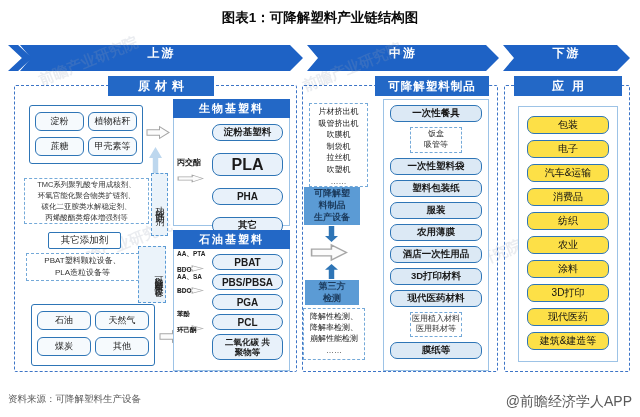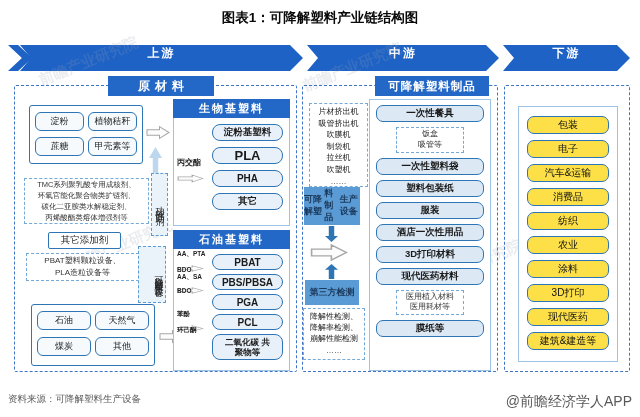--- a/index.html
+++ b/index.html
@@ -26,21 +26,21 @@
   .grid2{display:grid;grid-template-columns:1fr 1fr;gap:4px;padding:6px 5px}
   .chip{border:1px solid #2E75B6;border-radius:6px;background:#F6FAFD;font-size:9px;
         display:flex;align-items:center;justify-content:center;height:19px;color:#222}
   .dashedbox{position:absolute;border:1px dashed #74A9D8;background:#fff;color:#333;text-align:center}
   .vbox{position:absolute;border:1px dashed #5B9BD5;background:#EBF3FA;color:#222;
         writing-mode:vertical-rl;text-orientation:upright;font-size:9px;text-align:center}
   .arr{position:absolute}
   .arr-up{clip-path:polygon(50% 0,100% 38%,71% 38%,71% 100%,29% 100%,29% 38%,0 38%)}
   .arr-down{clip-path:polygon(29% 0,71% 0,71% 62%,100% 62%,50% 100%,0 62%,29% 62%)}
   .ha{position:absolute;display:block}
-  .bluebox{position:absolute;background:#5B9BD5;color:#1B3A5C;display:flex;flex-direction:row;
+  .bluebox{position:absolute;background:#5B9BD5;color:#1B3A5C;display:flex;flex-direction:column;
            align-items:center;justify-content:center;font-size:9px;line-height:1.3;font-weight:600}
 
   
   .pcol{position:absolute;z-index:3}
   .colhdr{background:#2368C6;color:#fff;font-weight:bold;font-size:11px;height:19px;letter-spacing:2px;
           display:flex;align-items:center;justify-content:center}
   .colbody{position:relative;border:1px solid #9DC3E6;border-top:none;background:#fff}
   .pill{background:#E8F1FA;border:1px solid #2E75B6;border-radius:8px;color:#1a1a1a;
         display:flex;align-items:center;justify-content:center;font-size:9.5px;font-weight:600}
   .gut{position:absolute;font-size:6.5px;font-weight:bold;color:#222;white-space:nowrap}
@@ -132,23 +132,23 @@
       <div class="chip">其他</div>
     </div>
 
     <span class="ha" style="left:144px;top:243px;width:24px;height:15px"><svg viewBox="0 0 24 14" width="100%" height="100%" preserveAspectRatio="none">
           <path d="M1 4.5 H13.5 V1.5 L23 7 L13.5 12.5 V9.5 H1 Z" fill="#FCFCFC" stroke="#A6A6A6" stroke-width="1"></path>
         </svg></span>
 
     <div class="pcol" style="left:158px;top:13px;width:117px">
       <div class="colhdr">生物基塑料</div>
       <div class="colbody" style="height:108px;padding:6px 6px 6px 0">
-        <div style="display:flex;flex-direction:column;gap:6px;margin-left:38px">
+        <div style="display:flex;flex-direction:column;gap:12px;margin-left:38px">
           <div class="pill" style="height:17px">淀粉基塑料</div>
-          <div class="pill" style="height:17px;font-size:13px">PLA</div>
+          <div class="pill" style="height:23px;font-size:16px">PLA</div>
           <div class="pill" style="height:17px;font-size:10px">PHA</div>
           <div class="pill" style="height:17px">其它</div>
         </div>
         <span class="gut" style="left:3px;top:39px;font-size:8px">丙交酯</span>
         <span class="ha" style="left:3px;top:51px;width:27px;height:9px"><svg viewBox="0 0 24 14" width="100%" height="100%" preserveAspectRatio="none">
               <path d="M1 4.5 H13.5 V1.5 L23 7 L13.5 12.5 V9.5 H1 Z" fill="#FCFCFC" stroke="#A6A6A6" stroke-width="1"></path>
             </svg></span>
       </div>
     </div>
 
@@ -211,41 +211,43 @@
       <span>检测</span>
     </div>
 
     <div class="dashedbox" style="left:0px;top:222px;width:62px;height:52px;padding-top:2px">
       <span class="tline">降解性检测、</span>
       <span class="tline">降解率检测、</span>
       <span class="tline">崩解性能检测</span>
       <span class="tline">……</span>
     </div>
 
-    <div class="prodcol" style="left:66px;top:13px;width:122px;height:272px">
+    <div class="prodcol" style="left:80px;top:13px;width:106px;height:272px">
       <div class="prod">一次性餐具</div>
       <div class="prodsub">
         <span style="display:block">饭盒</span>
         <span style="display:block">吸管等</span>
       </div>
       <div class="prod">一次性塑料袋</div>
       <div class="prod">塑料包装纸</div>
       <div class="prod">服装</div>
+      <div class="prod">农用薄膜</div>
       <div class="prod">酒店一次性用品</div>
       <div class="prod">3D打印材料</div>
       <div class="prod">现代医药材料</div>
       <div class="prodsub">
         <span style="display:block">医用植入材料</span>
         <span style="display:block">医用耗材等</span>
       </div>
       <div class="prod">膜纸等</div>
     </div>
   </div>
 
   <div class="sec" style="left:504px;width:126px">
+    <div class="hdr" style="left:9px;width:108px;font-size:12px;letter-spacing:8px;text-indent:8px">应用</div>
     <div class="appcol" style="left:13px;top:20px;width:100px;height:256px">
       <div class="appitem">包装</div>
       <div class="appitem">电子</div>
       <div class="appitem">汽车&amp;运输</div>
       <div class="appitem">消费品</div>
       <div class="appitem">纺织</div>
       <div class="appitem">农业</div>
       <div class="appitem">涂料</div>
       <div class="appitem">3D打印</div>
       <div class="appitem">现代医药</div>

